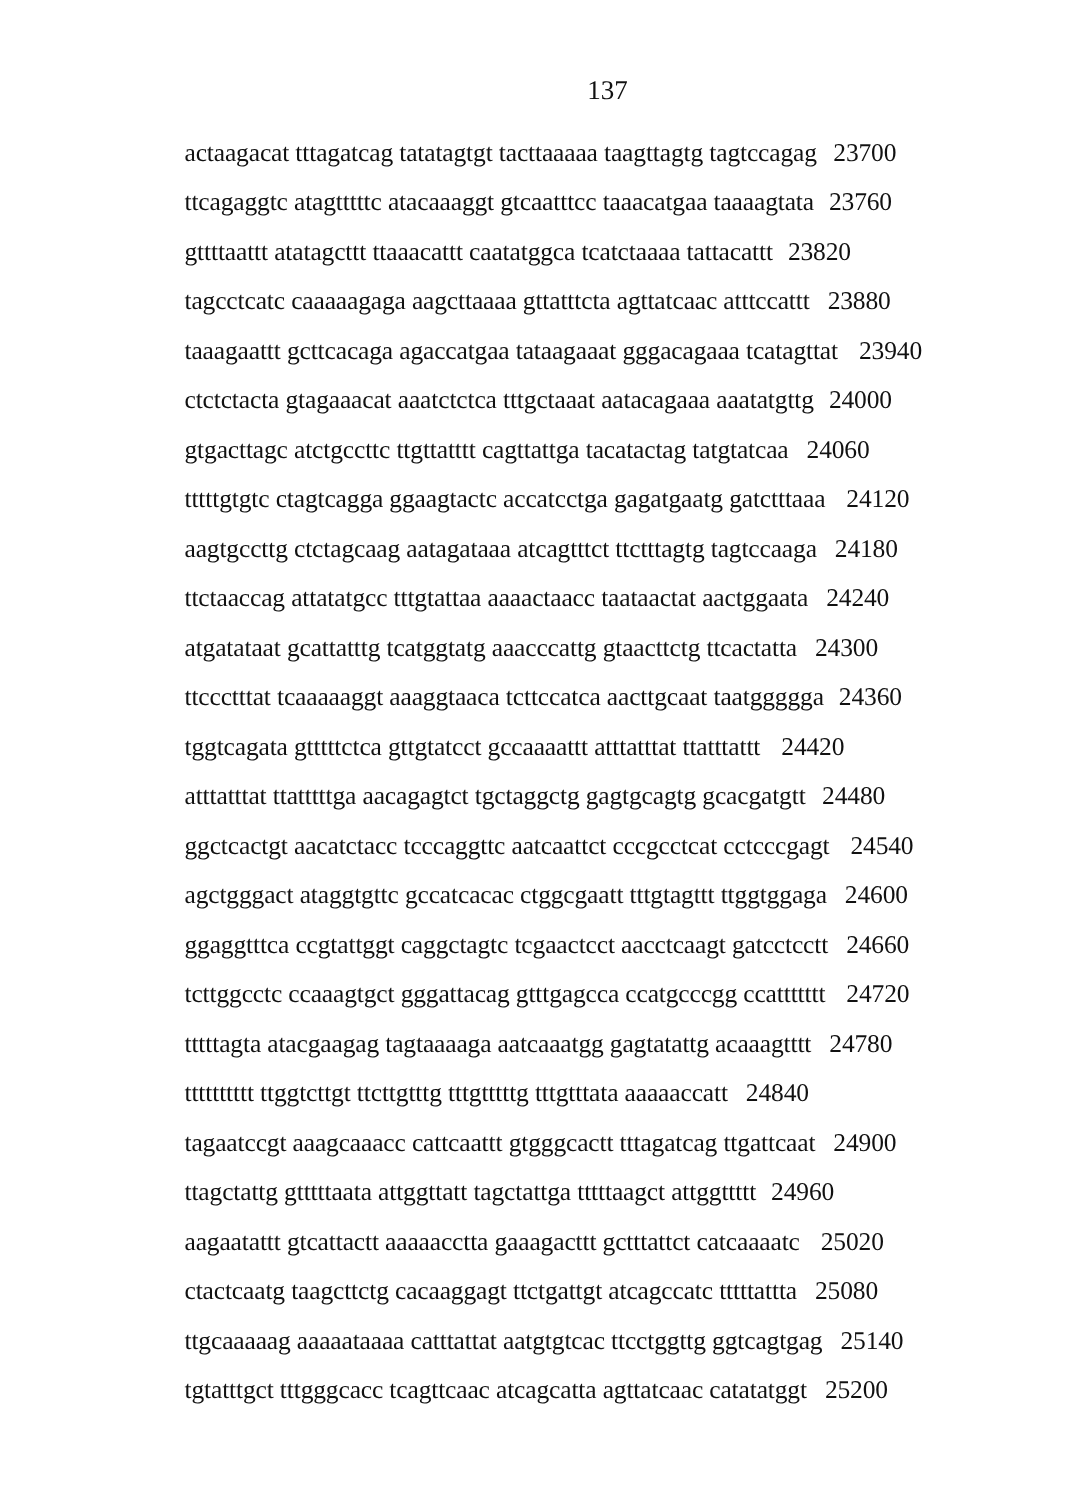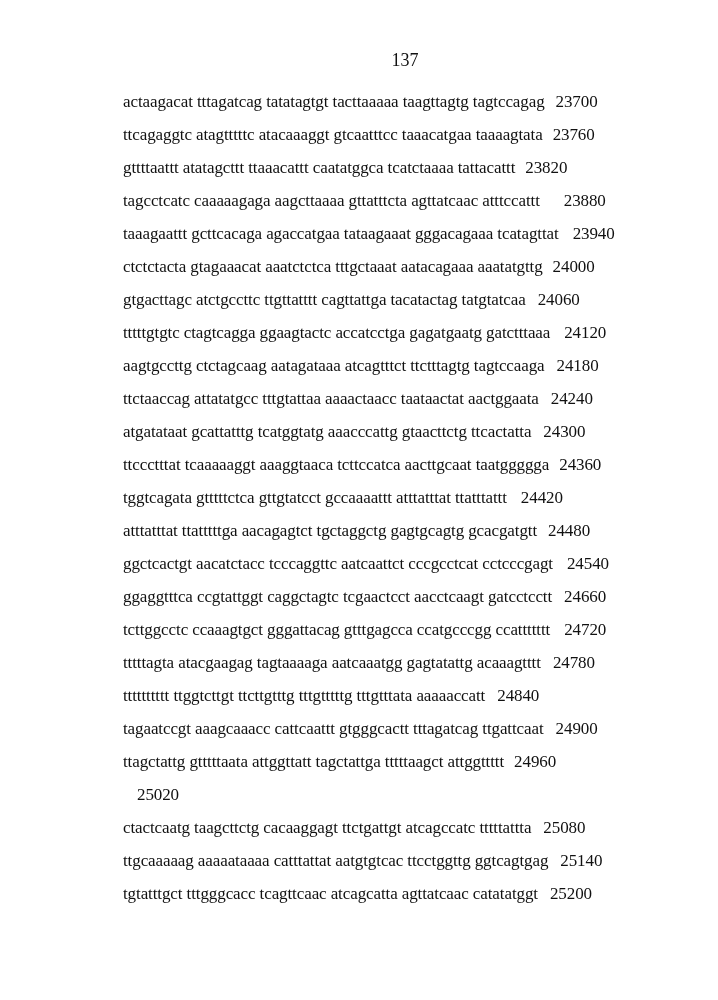--- a/index.html
+++ b/index.html
@@ -33,21 +33,21 @@
   <li class="seq-line">
       <span class="seq-text" style="width: auto;">ttcagaggtc atagtttttc atacaaaggt gtcaatttcc taaacatgaa taaaagtata</span>
       <span class="seq-pos" style="margin-left: 10px;">23760</span>
     </li>
   <li class="seq-line">
       <span class="seq-text" style="width: auto;">gttttaattt atatagcttt ttaaacattt caatatggca tcatctaaaa tattacattt</span>
       <span class="seq-pos" style="margin-left: 10px;">23820</span>
     </li>
   <li class="seq-line">
       <span class="seq-text" style="width: auto;">tagcctcatc caaaaagaga aagcttaaaa gttatttcta agttatcaac atttccattt</span>
-      <span class="seq-pos" style="margin-left: 24px;">23880</span>
+      <span class="seq-pos" style="margin-left: 12px;">23880</span>
     </li>
   <li class="seq-line">
       <span class="seq-text" style="width: auto;">taaagaattt gcttcacaga agaccatgaa tataagaaat gggacagaaa tcatagttat</span>
       <span class="seq-pos" style="margin-left: 14px;">23940</span>
     </li>
   <li class="seq-line">
       <span class="seq-text" style="width: auto;">ctctctacta gtagaaacat aaatctctca tttgctaaat aatacagaaa aaatatgttg</span>
       <span class="seq-pos" style="margin-left: 10px;">24000</span>
     </li>
   <li class="seq-line">
@@ -80,20 +80,24 @@
     </li>
   <li class="seq-line">
       <span class="seq-text" style="width: auto;">atttatttat ttatttttga aacagagtct tgctaggctg gagtgcagtg gcacgatgtt</span>
       <span class="seq-pos" style="margin-left: 11px;">24480</span>
     </li>
   <li class="seq-line">
       <span class="seq-text" style="width: auto;">ggctcactgt aacatctacc tcccaggttc aatcaattct cccgcctcat cctcccgagt</span>
       <span class="seq-pos" style="margin-left: 14px;">24540</span>
     </li>
   <li class="seq-line">
+      <span class="seq-text" style="width: auto;">agctgggact ataggtgttc gccatcacac ctggcgaatt tttgtagttt ttggtggaga</span>
+      <span class="seq-pos" style="margin-left: 12px;">24600</span>
+    </li>
+  <li class="seq-line">
       <span class="seq-text" style="width: auto;">ggaggtttca ccgtattggt caggctagtc tcgaactcct aacctcaagt gatcctcctt</span>
       <span class="seq-pos" style="margin-left: 12px;">24660</span>
     </li>
   <li class="seq-line">
       <span class="seq-text" style="width: auto;">tcttggcctc ccaaagtgct gggattacag gtttgagcca ccatgcccgg ccattttttt</span>
       <span class="seq-pos" style="margin-left: 14px;">24720</span>
     </li>
   <li class="seq-line">
       <span class="seq-text" style="width: auto;">tttttagta atacgaagag tagtaaaaga aatcaaatgg gagtatattg acaaagtttt</span>
       <span class="seq-pos" style="margin-left: 12px;">24780</span>
@@ -104,20 +108,21 @@
     </li>
   <li class="seq-line">
       <span class="seq-text" style="width: auto;">tagaatccgt aaagcaaacc cattcaattt gtgggcactt tttagatcag ttgattcaat</span>
       <span class="seq-pos" style="margin-left: 12px;">24900</span>
     </li>
   <li class="seq-line">
       <span class="seq-text" style="width: auto;">ttagctattg gtttttaata attggttatt tagctattga tttttaagct attggttttt</span>
       <span class="seq-pos" style="margin-left: 10px;">24960</span>
     </li>
   <li class="seq-line">
+      <span class="seq-text" style="width: auto;">aagaatattt gtcattactt aaaaacctta gaaagacttt gctttattct catcaaaatc</span>
       <span class="seq-pos" style="margin-left: 14px;">25020</span>
     </li>
   <li class="seq-line">
       <span class="seq-text" style="width: auto;">ctactcaatg taagcttctg cacaaggagt ttctgattgt atcagccatc tttttattta</span>
       <span class="seq-pos" style="margin-left: 12px;">25080</span>
     </li>
   <li class="seq-line">
       <span class="seq-text" style="width: auto;">ttgcaaaaag aaaaataaaa catttattat aatgtgtcac ttcctggttg ggtcagtgag</span>
       <span class="seq-pos" style="margin-left: 12px;">25140</span>
     </li>

